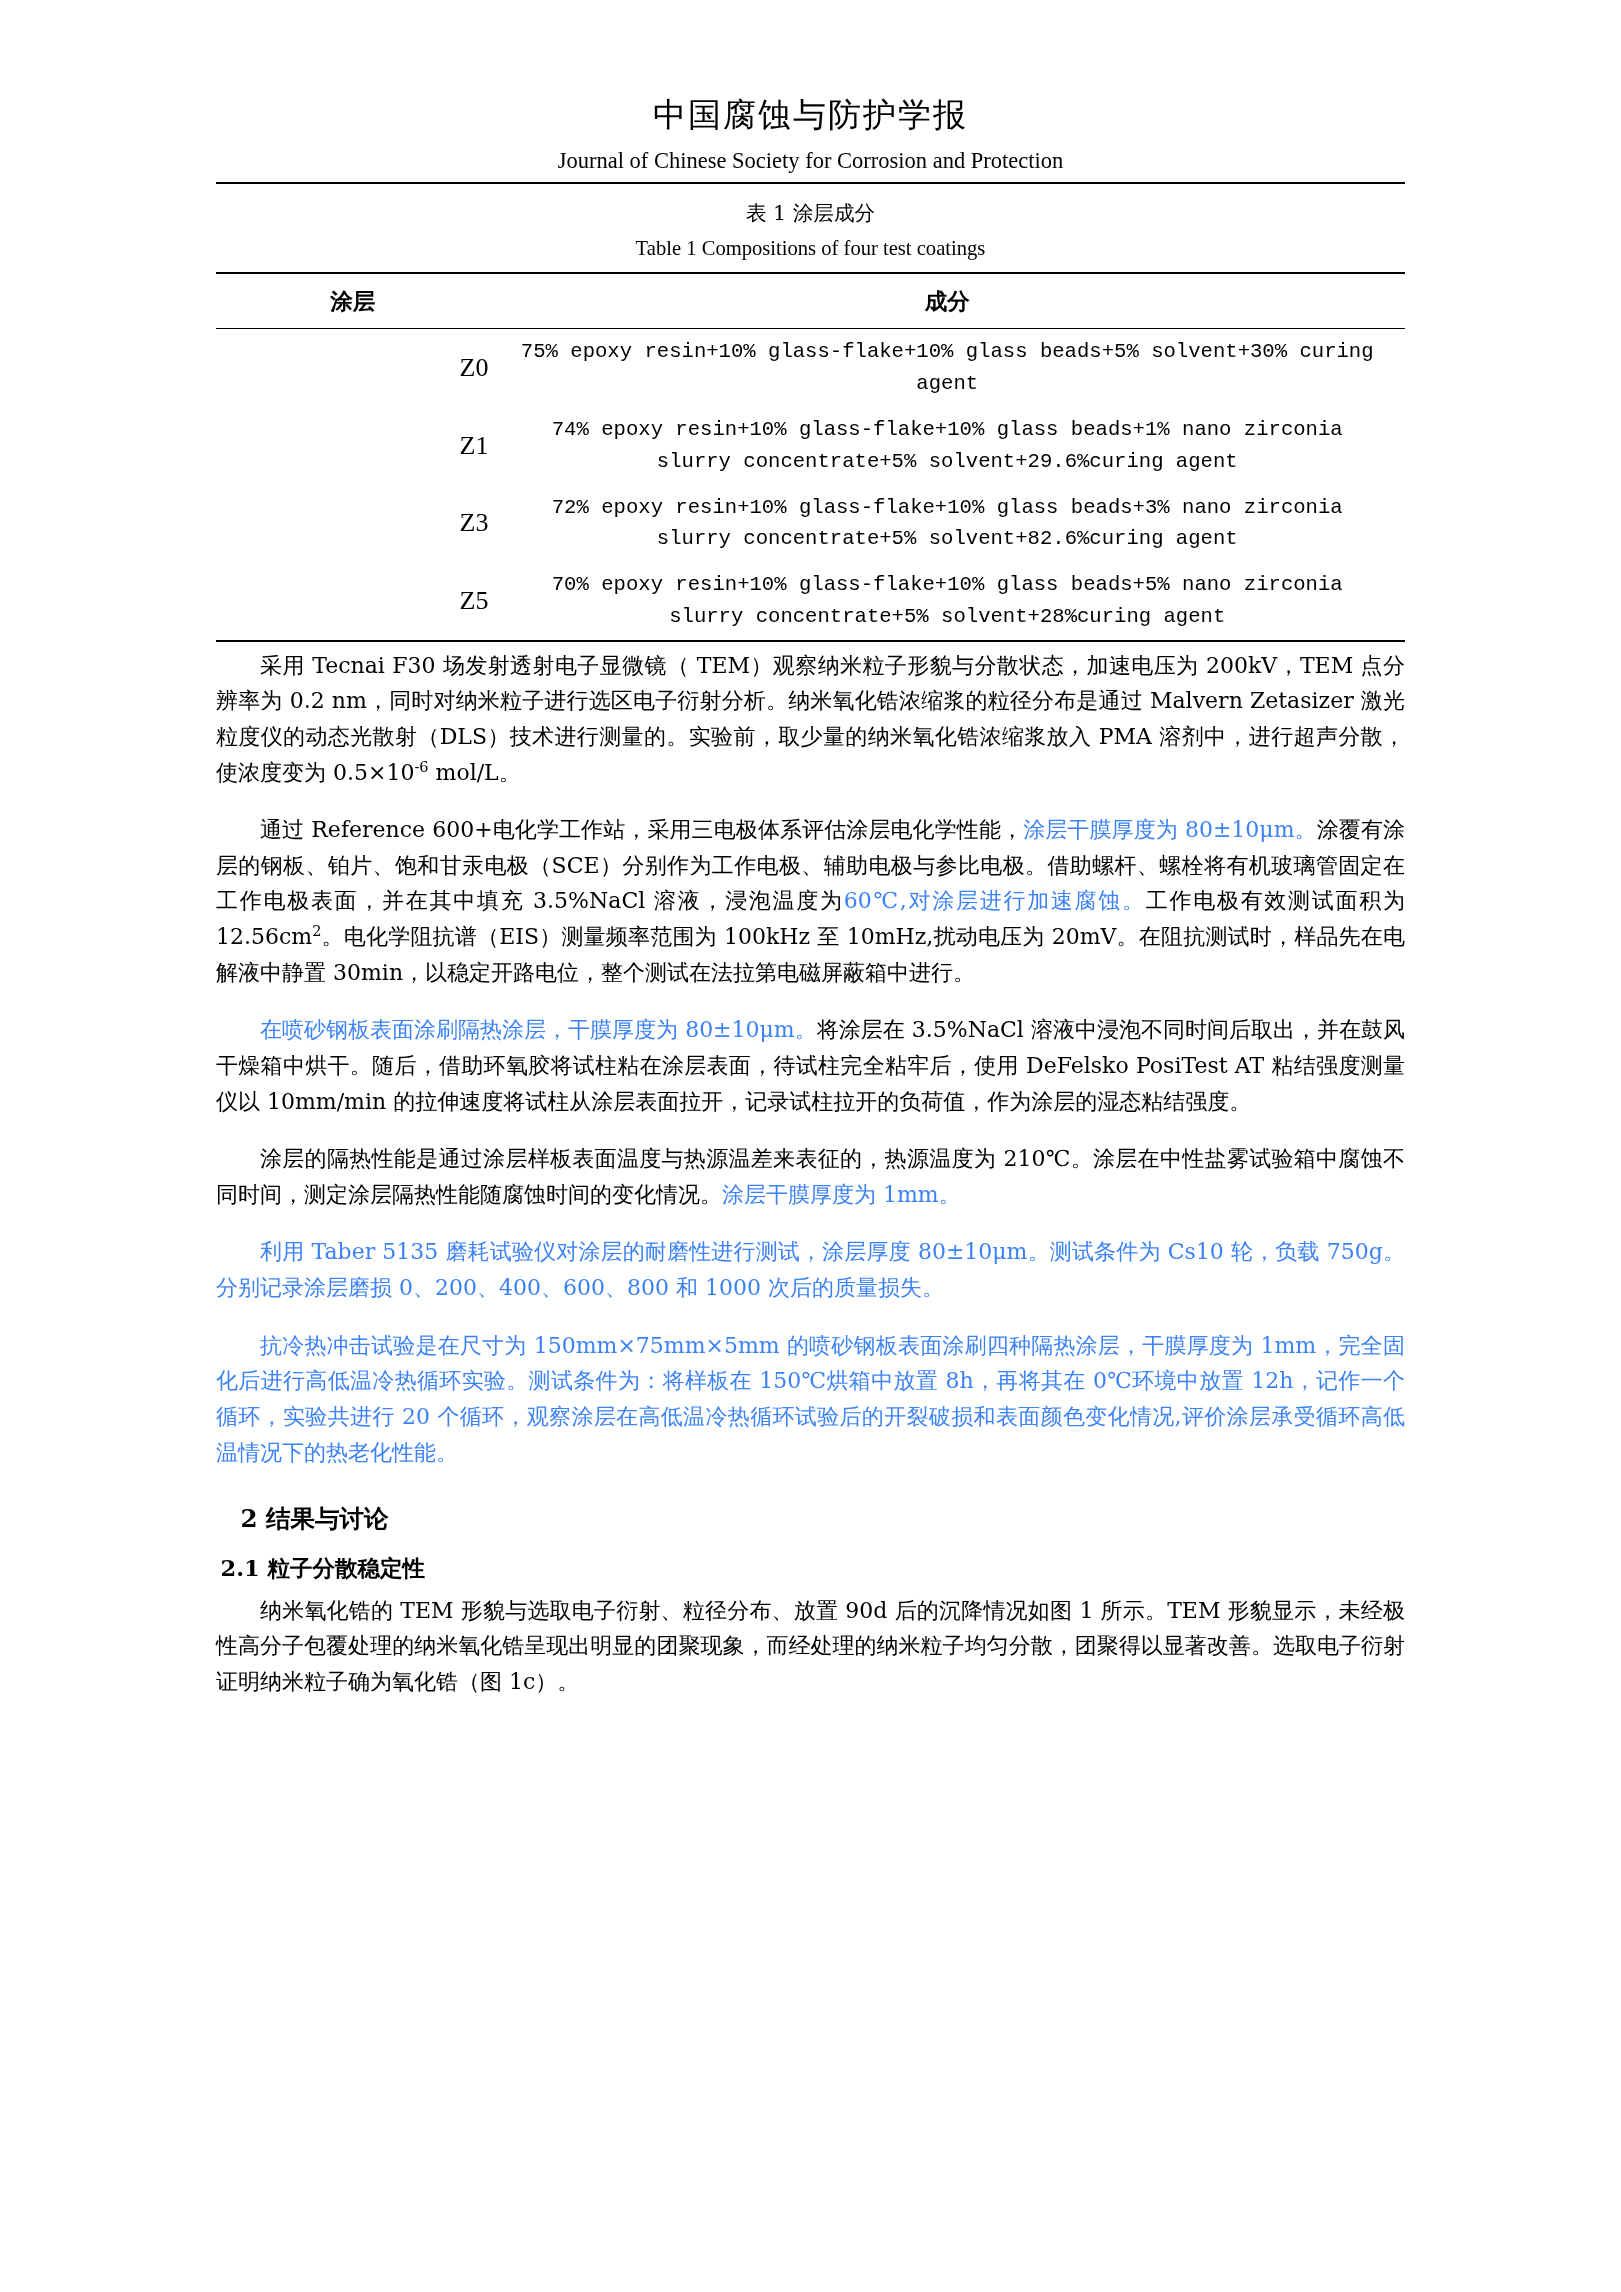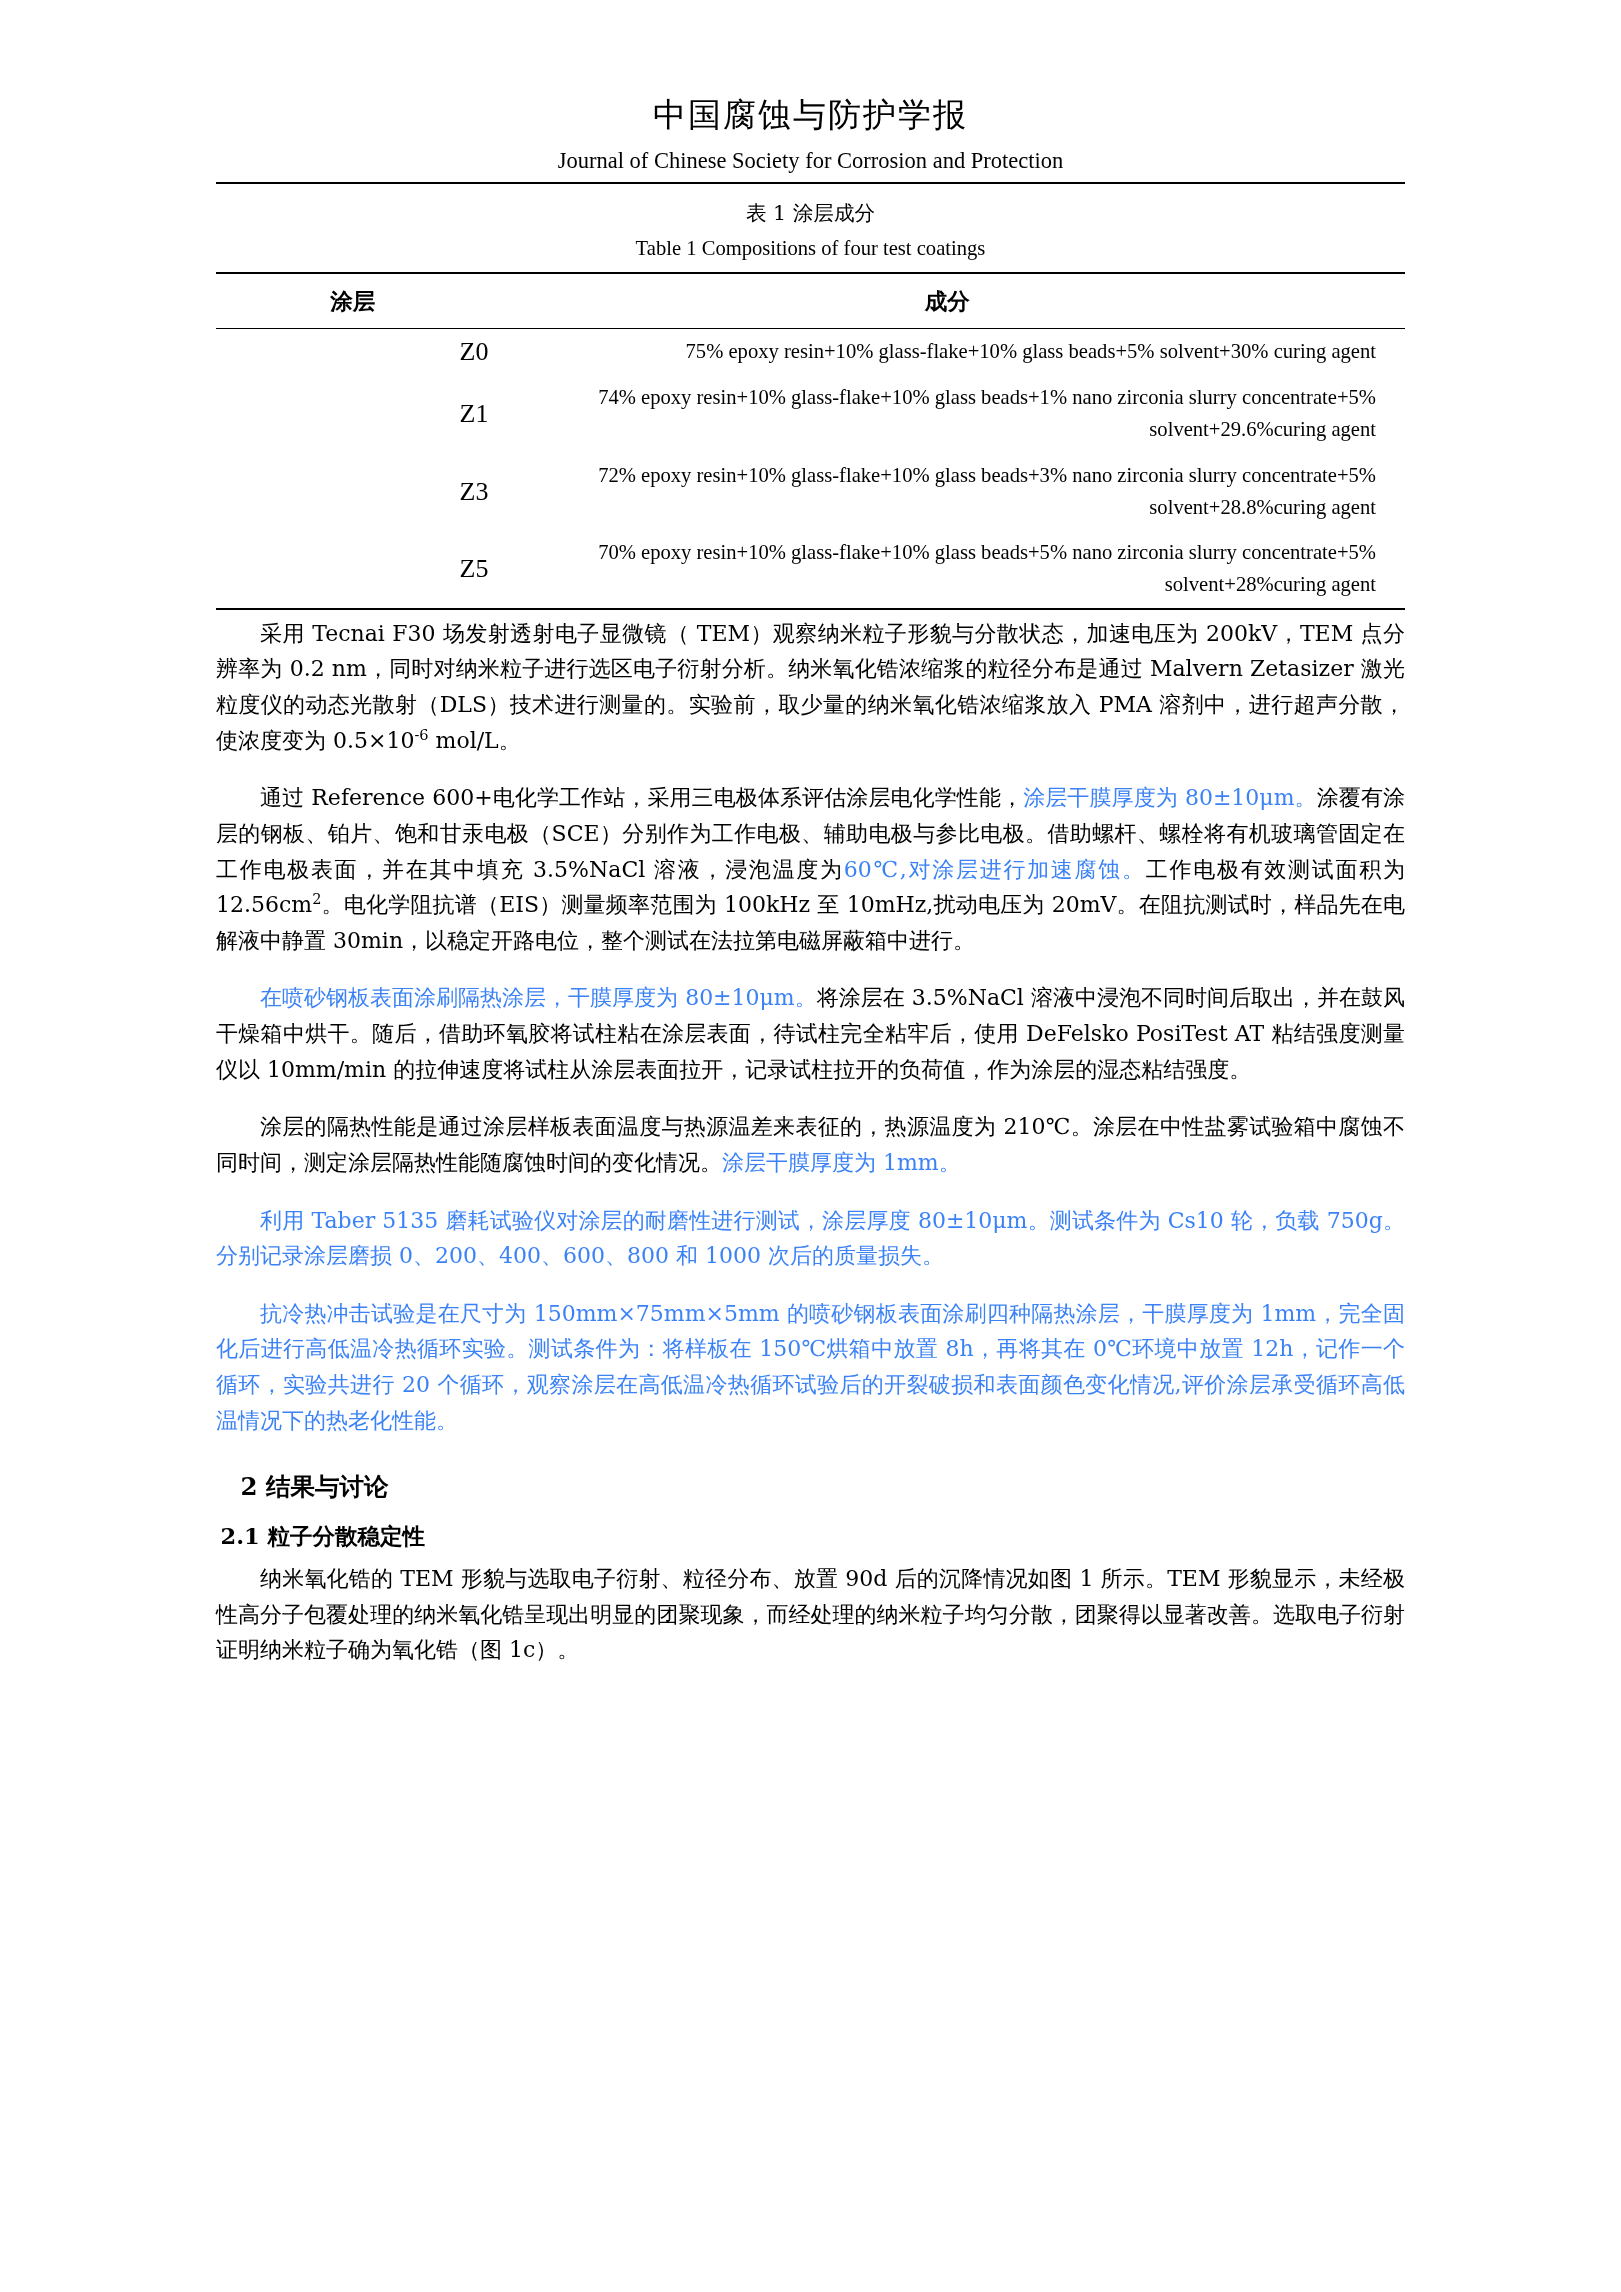--- a/index.html
+++ b/index.html
@@ -71,25 +71,25 @@
     border-bottom: 2.5px solid #000;
   }
   table.comp td.coat {
     width: 23%;
     text-align: right;
     vertical-align: middle;
     font-size: 26px;
     font-family: Liberation Serif, serif;
   }
   table.comp td.comp-text {
-    text-align: right;
+    text-align: center;
     padding: 6.9px 29px;
     line-height: 1.55;
     font-size: 20.6px;
-    font-family: Liberation Serif, serif;
+    font-family: Liberation Mono, monospace;
   }
   .body-text {
     font-size: 22px;
     line-height: 1.62;
     text-align: justify;
     text-justify: inter-ideograph;
     margin-top: 5.9px;
     font-family: "DejaVu Serif", "Liberation Serif", serif;
   }
   .indent {
@@ -144,21 +144,21 @@
       <tr>
         <td class="coat">Z0</td>
         <td class="comp-text">75% epoxy resin+10% glass-flake+10% glass beads+5% solvent+30% curing agent</td>
       </tr>
       <tr>
         <td class="coat">Z1</td>
         <td class="comp-text">74% epoxy resin+10% glass-flake+10% glass beads+1% nano zirconia slurry concentrate+5% solvent+29.6%curing agent</td>
       </tr>
       <tr>
         <td class="coat">Z3</td>
-        <td class="comp-text">72% epoxy resin+10% glass-flake+10% glass beads+3% nano zirconia slurry concentrate+5% solvent+28.8%curing agent</td>
+        <td class="comp-text">72% epoxy resin+10% glass-flake+10% glass beads+3% nano zirconia slurry concentrate+5% solvent+82.6%curing agent</td>
       </tr>
       <tr>
         <td class="coat">Z5</td>
         <td class="comp-text">70% epoxy resin+10% glass-flake+10% glass beads+5% nano zirconia slurry concentrate+5% solvent+28%curing agent</td>
       </tr>
     </tbody>
   </table>
 
   <p class="body-text indent"><span>采用 Tecnai F30 场发射透射电子显微镜（ TEM）观察纳米粒子形貌与分散状态，加速电压为 200kV，TEM 点分辨率为 0.2 nm，同时对纳米粒子进行选区电子衍射分析。纳米氧化锆浓缩浆的粒径分布是通过 Malvern Zetasizer 激光粒度仪的动态光散射（DLS）技术进行测量的。实验前，取少量的纳米氧化锆浓缩浆放入 PMA 溶剂中，进行超声分散，使浓度变为 0.5×10</span><sup>-6</sup><span> mol/L。</span></p>
 

